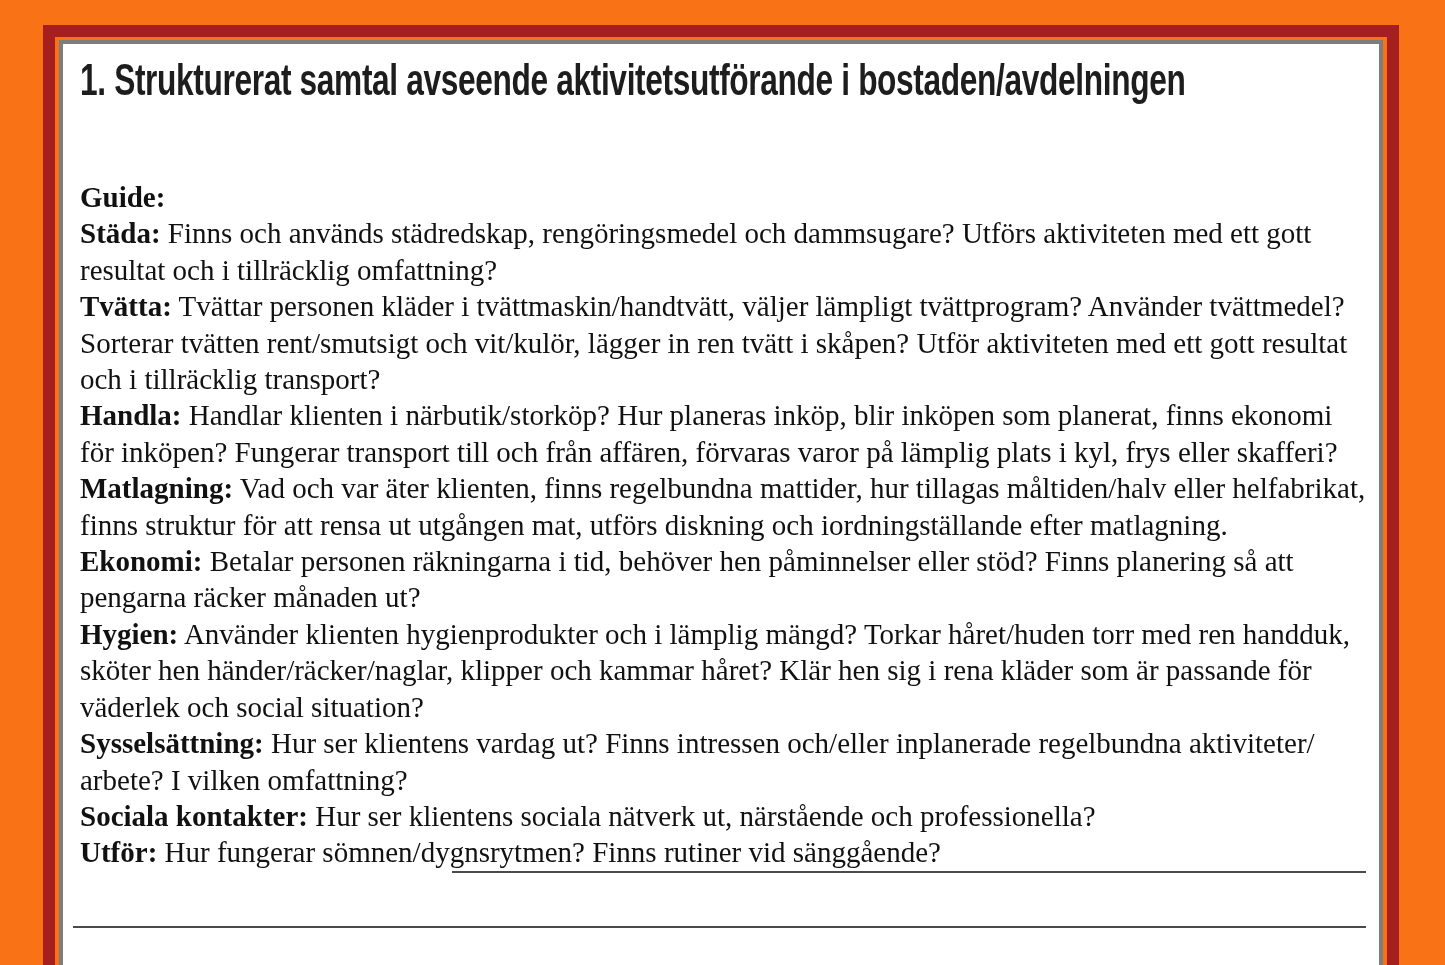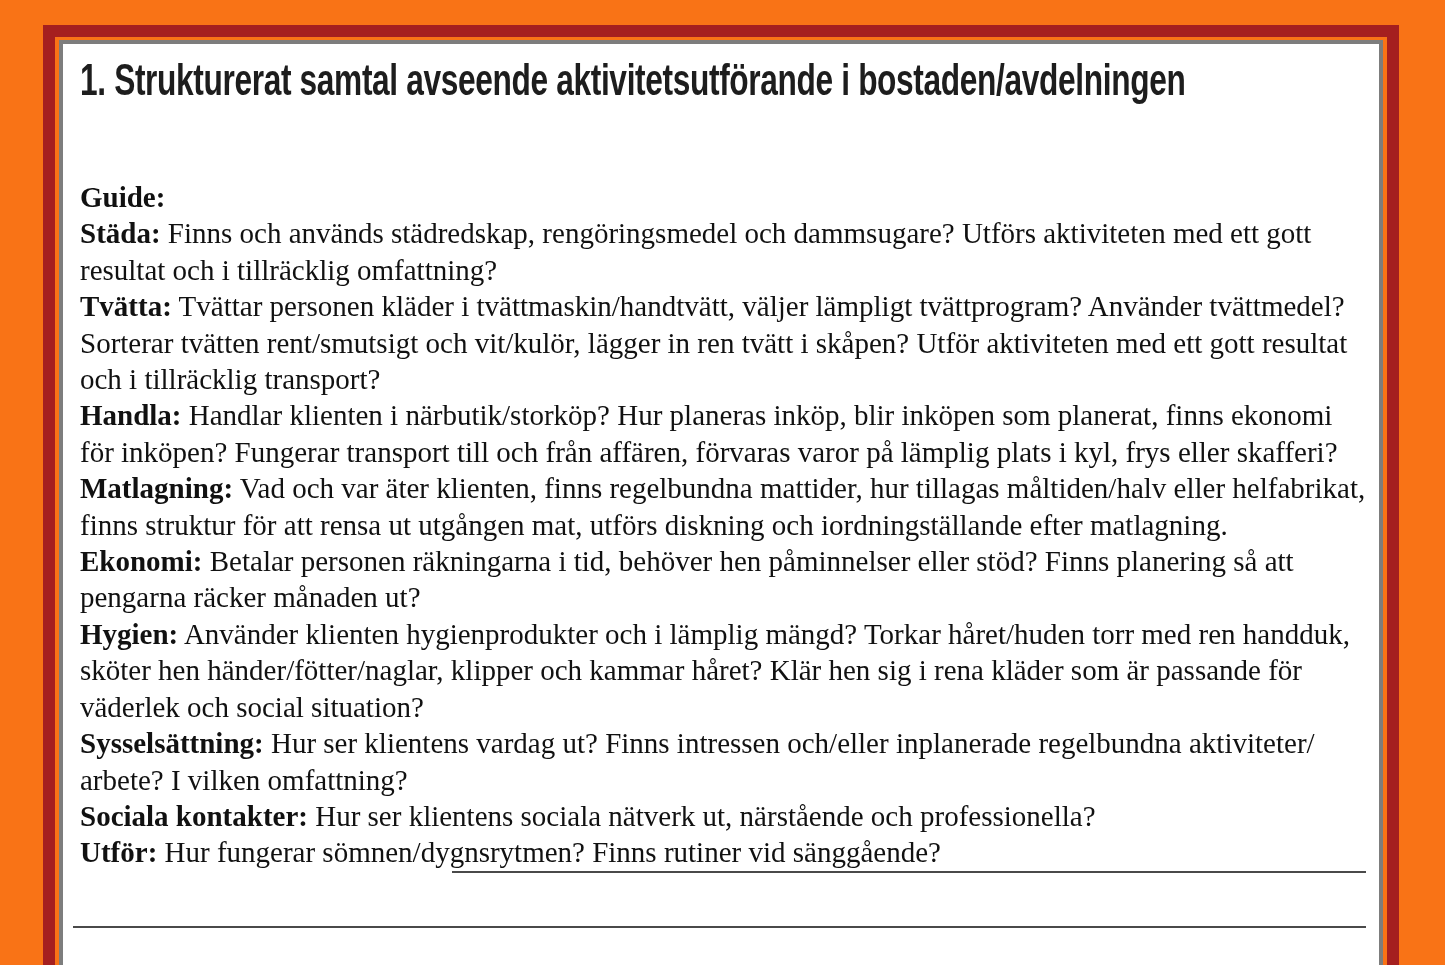--- a/index.html
+++ b/index.html
@@ -109,21 +109,21 @@
       <div class="g-line"><b>Tvätta:</b><span> Tvättar personen kläder i tvättmaskin/handtvätt, väljer lämpligt tvättprogram? Använder tvättmedel?</span></div>
       <div class="g-line"><span>Sorterar tvätten rent/smutsigt och vit/kulör, lägger in ren tvätt i skåpen? Utför aktiviteten med ett gott resultat</span></div>
       <div class="g-line"><span>och i tillräcklig transport?</span></div>
       <div class="g-line"><b>Handla:</b><span> Handlar klienten i närbutik/storköp? Hur planeras inköp, blir inköpen som planerat, finns ekonomi</span></div>
       <div class="g-line"><span>för inköpen? Fungerar transport till och från affären, förvaras varor på lämplig plats i kyl, frys eller skafferi?</span></div>
       <div class="g-line"><b>Matlagning:</b><span> Vad och var äter klienten, finns regelbundna mattider, hur tillagas måltiden/halv eller helfabrikat,</span></div>
       <div class="g-line"><span>finns struktur för att rensa ut utgången mat, utförs diskning och iordningställande efter matlagning.</span></div>
       <div class="g-line"><b>Ekonomi:</b><span> Betalar personen räkningarna i tid, behöver hen påminnelser eller stöd? Finns planering så att</span></div>
       <div class="g-line"><span>pengarna räcker månaden ut?</span></div>
       <div class="g-line"><b>Hygien:</b><span> Använder klienten hygienprodukter och i lämplig mängd? Torkar håret/huden torr med ren handduk,</span></div>
-      <div class="g-line"><span>sköter hen händer/fötter/naglar, klipper och kammar håret? Klär hen sig i rena kläder som är passande för</span></div>
+      <div class="g-line"><span>sköter hen händer/räcker/naglar, klipper och kammar håret? Klär hen sig i rena kläder som är passande för</span></div>
       <div class="g-line"><span>väderlek och social situation?</span></div>
       <div class="g-line"><b>Sysselsättning:</b><span> Hur ser klientens vardag ut? Finns intressen och/eller inplanerade regelbundna aktiviteter/</span></div>
       <div class="g-line"><span>arbete? I vilken omfattning?</span></div>
       <div class="g-line"><b>Sociala kontakter:</b><span> Hur ser klientens sociala nätverk ut, närstående och professionella?</span></div>
       <div class="g-line"><b>Utför:</b><span> Hur fungerar sömnen/dygnsrytmen? Finns rutiner vid sänggående?</span></div>
     </div>
 
 
   <div class="rule rule-a"></div>
   <div class="rule rule-b"></div>

